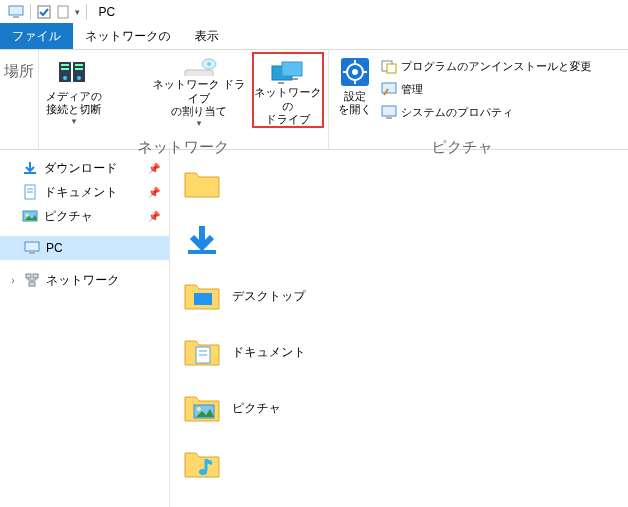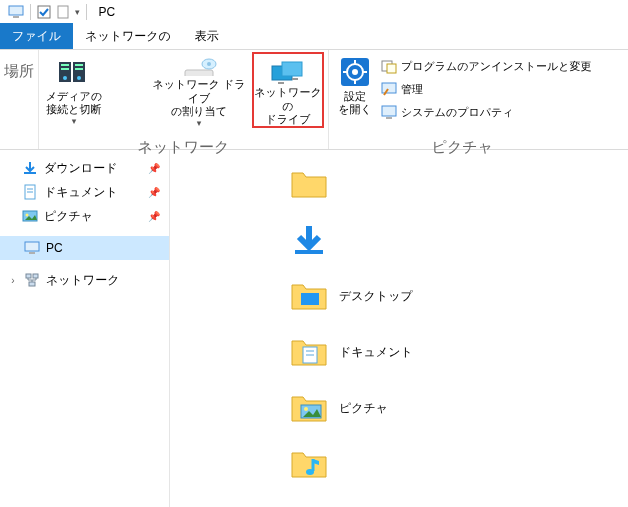--- a/index.html
+++ b/index.html
@@ -24,21 +24,21 @@
   .link-row .mini-icon { width: 16px; height: 16px; display:flex;align-items:center;justify-content:center; }
   .content { display: flex; height: calc(507px - 24px - 26px - 100px); }
   .nav { width: 170px; border-right: 1px solid #e5e5e5; padding-top: 6px; }
   .nav-item { display: flex; align-items: center; gap: 6px; height: 24px; padding-left: 22px; cursor: pointer; font-size: 12px; }
   .nav-item .pin { margin-left: auto; margin-right: 8px; color: #888; font-size: 10px; }
   .nav-item.tree { padding-left: 8px; }
   .nav-item.sel { background: #cce8ff; }
   .nav-item.heading { margin-top: 8px; }
   .expander { width: 10px; color: #666; font-size: 10px; text-align:center; }
   .main { flex: 1; overflow: auto; padding: 6px 12px; }
-  .row { display: flex; flex-wrap: wrap; gap: 0 60px; justify-content: center; }
+  .row { display: flex; flex-wrap: wrap; gap: 0 60px; }
   .item { display: flex; align-items: center; gap: 10px; width: 220px; height: 56px; cursor: pointer; }
   .item .big { width: 40px; height: 40px; display:flex;align-items:center;justify-content:center; }
   .item .txt { display:flex; flex-direction:column; gap:1px; }
   .item .txt .name { font-size: 12px; }
   svg { display:block; }
 </style>
 </head>
 <body>
 
 <div class="titlebar">

